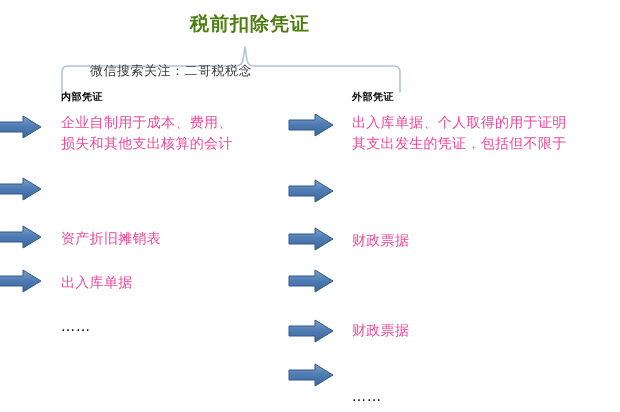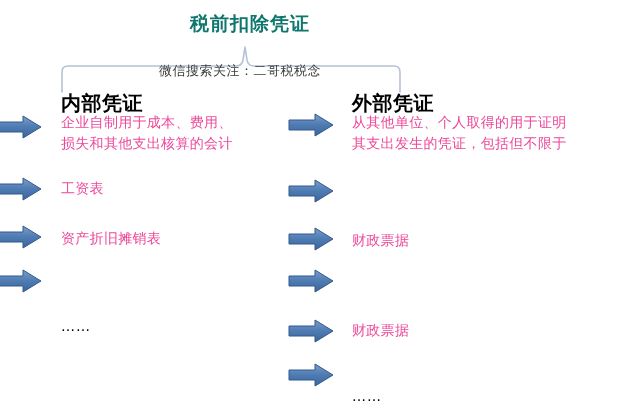--- a/index.html
+++ b/index.html
@@ -20,21 +20,21 @@
 
   
   .title {
     position: absolute;
     left: 0;
     top: 10px;
     width: 500px;
     text-align: center;
     font-size: 19px;
     font-weight: bold;
-    color: #0f766e;
+    color: #4d7c0f;
     letter-spacing: 1px;
     line-height: 26px;
     white-space: nowrap;
   }
 
   
   .brace {
     position: absolute;
     left: 58px;
     top: 44px;
@@ -42,31 +42,30 @@
     height: 50px;
   }
   .brace svg { display: block; }
 
   
   .watermark {
     position: absolute;
     left: 90px;
     top: 62px;
     width: 300px;
-    text-align: center;
     font-size: 13px;
     color: #3a3a3a;
     letter-spacing: 0.5px;
     white-space: nowrap;
   }
 
   
   .col-heading {
     position: absolute;
-    font-size: 20px;
+    font-size: 10px;
     font-weight: bold;
     color: #000000;
     letter-spacing: 0.5px;
     white-space: nowrap;
   }
   .heading-left  { left: 61px;  top: 90px; }
   .heading-right { left: 352px; top: 90px; font-family: Liberation Mono, monospace; }
   .row-text {
     position: absolute;
     font-size: 14px;
@@ -132,21 +131,20 @@
       <defs>
         <linearGradient id="agL2" x1="0" y1="0" x2="0" y2="1">
           <stop offset="0%" stop-color="#7b9fcd"></stop>
             <stop offset="48%" stop-color="#4f7cb3"></stop>
           <stop offset="100%" stop-color="#3a6699"></stop>
         </linearGradient>
       </defs>
       <path d="M1 8 L27 8 L27 2 L45 13 L27 24 L27 18 L1 18 Z" fill="url(#agL2)" stroke="#33598a" stroke-width="1"></path>
     </svg>
   </div>
-  <div class="row-text left-text" style="top:178px">工资表</div>
 
   <div class="arrow left-arrow" style="top:224px">
     <svg width="46" height="26" viewBox="0 0 46 26" xmlns="http://www.w3.org/2000/svg">
       <defs>
         <linearGradient id="agL3" x1="0" y1="0" x2="0" y2="1">
           <stop offset="0%" stop-color="#7b9fcd"></stop>
             <stop offset="48%" stop-color="#4f7cb3"></stop>
           <stop offset="100%" stop-color="#3a6699"></stop>
         </linearGradient>
       </defs>
@@ -160,38 +158,39 @@
       <defs>
         <linearGradient id="agL4" x1="0" y1="0" x2="0" y2="1">
           <stop offset="0%" stop-color="#7b9fcd"></stop>
             <stop offset="48%" stop-color="#4f7cb3"></stop>
           <stop offset="100%" stop-color="#3a6699"></stop>
         </linearGradient>
       </defs>
       <path d="M1 8 L27 8 L27 2 L45 13 L27 24 L27 18 L1 18 Z" fill="url(#agL4)" stroke="#33598a" stroke-width="1"></path>
     </svg>
   </div>
+  <div class="row-text left-text" style="top:272px">出入库单据</div>
 
   <div class="ellipsis" style="left:61px; top:318px">……</div>
 
   <div class="col-heading heading-right">外部凭证</div>
 
   <div class="arrow right-arrow" style="top:112px">
     <svg width="46" height="26" viewBox="0 0 46 26" xmlns="http://www.w3.org/2000/svg">
       <defs>
         <linearGradient id="agR1" x1="0" y1="0" x2="0" y2="1">
           <stop offset="0%" stop-color="#7b9fcd"></stop>
             <stop offset="48%" stop-color="#4f7cb3"></stop>
           <stop offset="100%" stop-color="#3a6699"></stop>
         </linearGradient>
       </defs>
       <path d="M1 8 L27 8 L27 2 L45 13 L27 24 L27 18 L1 18 Z" fill="url(#agR1)" stroke="#33598a" stroke-width="1"></path>
     </svg>
   </div>
-  <div class="row-text right-text" style="top:112px">从其他单位、个人取得的用于证明
+  <div class="row-text right-text" style="top:112px">出入库单据、个人取得的用于证明
 其支出发生的凭证，包括但不限于</div>
 
   <div class="arrow right-arrow" style="top:178px">
     <svg width="46" height="26" viewBox="0 0 46 26" xmlns="http://www.w3.org/2000/svg">
       <defs>
         <linearGradient id="agR2" x1="0" y1="0" x2="0" y2="1">
           <stop offset="0%" stop-color="#7b9fcd"></stop>
             <stop offset="48%" stop-color="#4f7cb3"></stop>
           <stop offset="100%" stop-color="#3a6699"></stop>
         </linearGradient>

